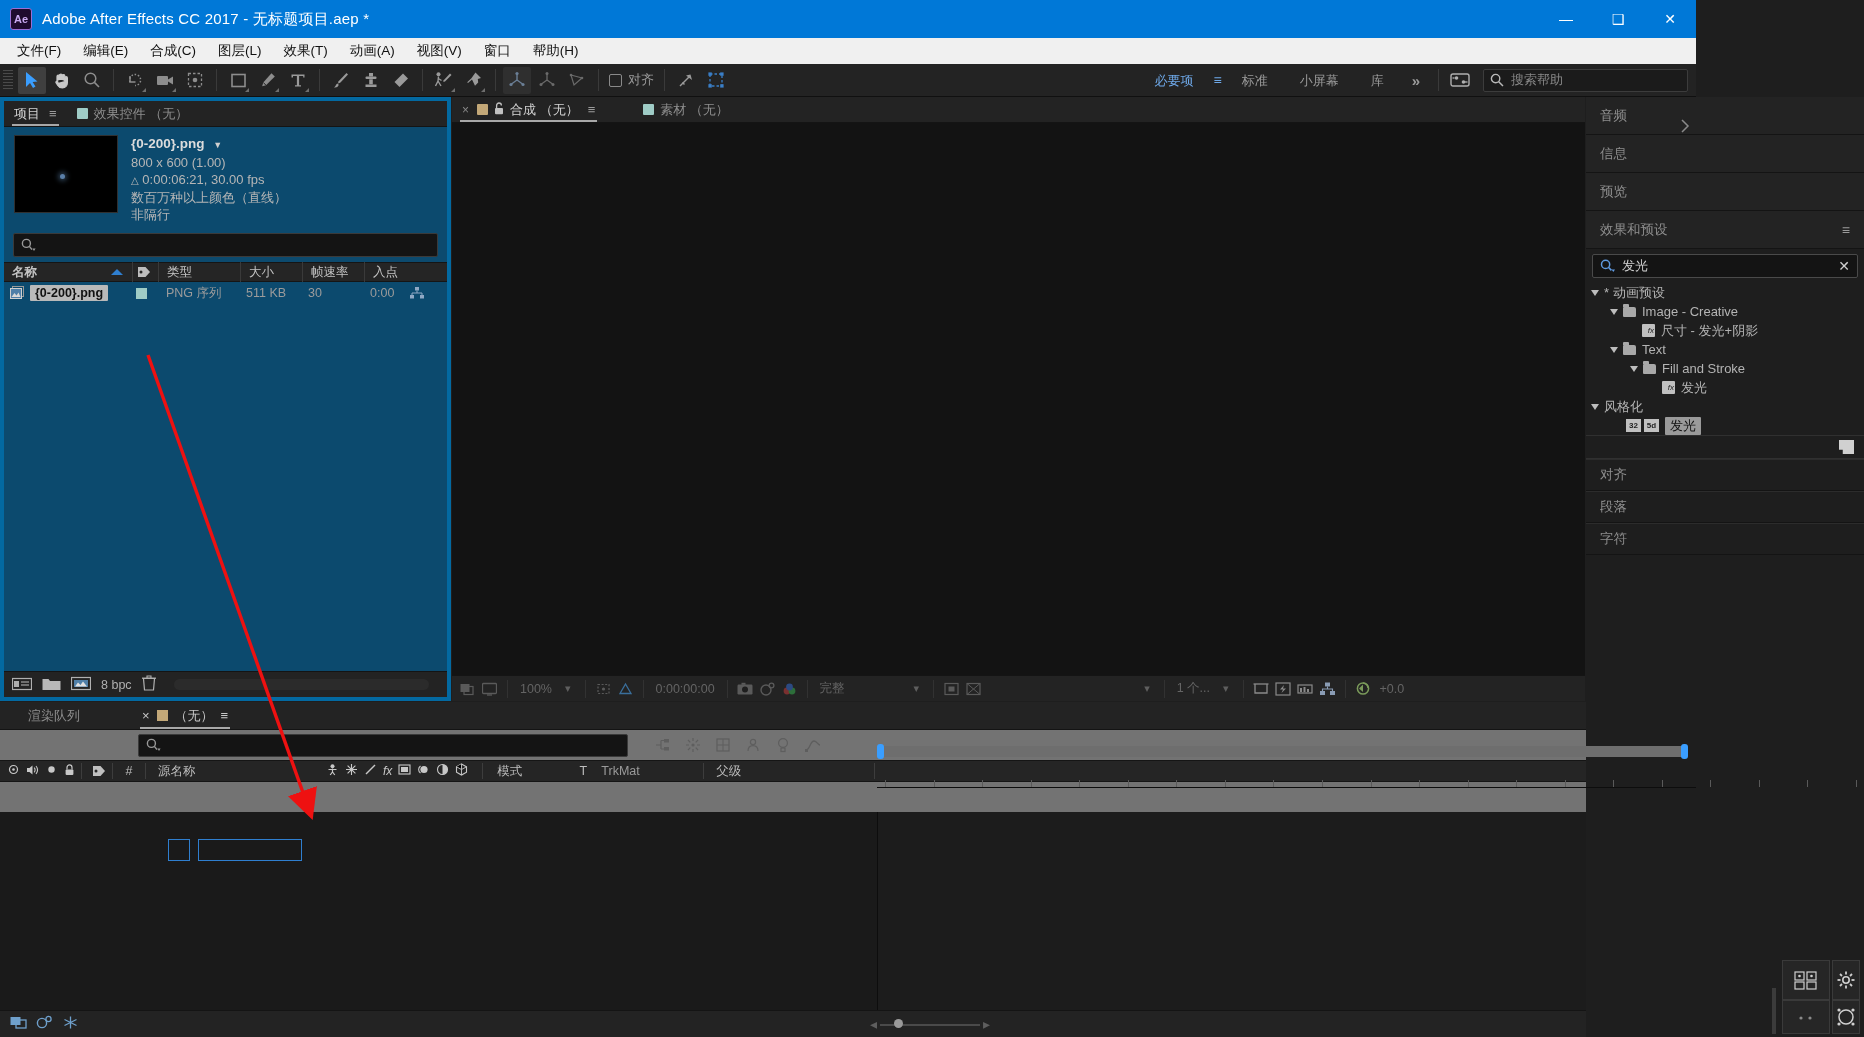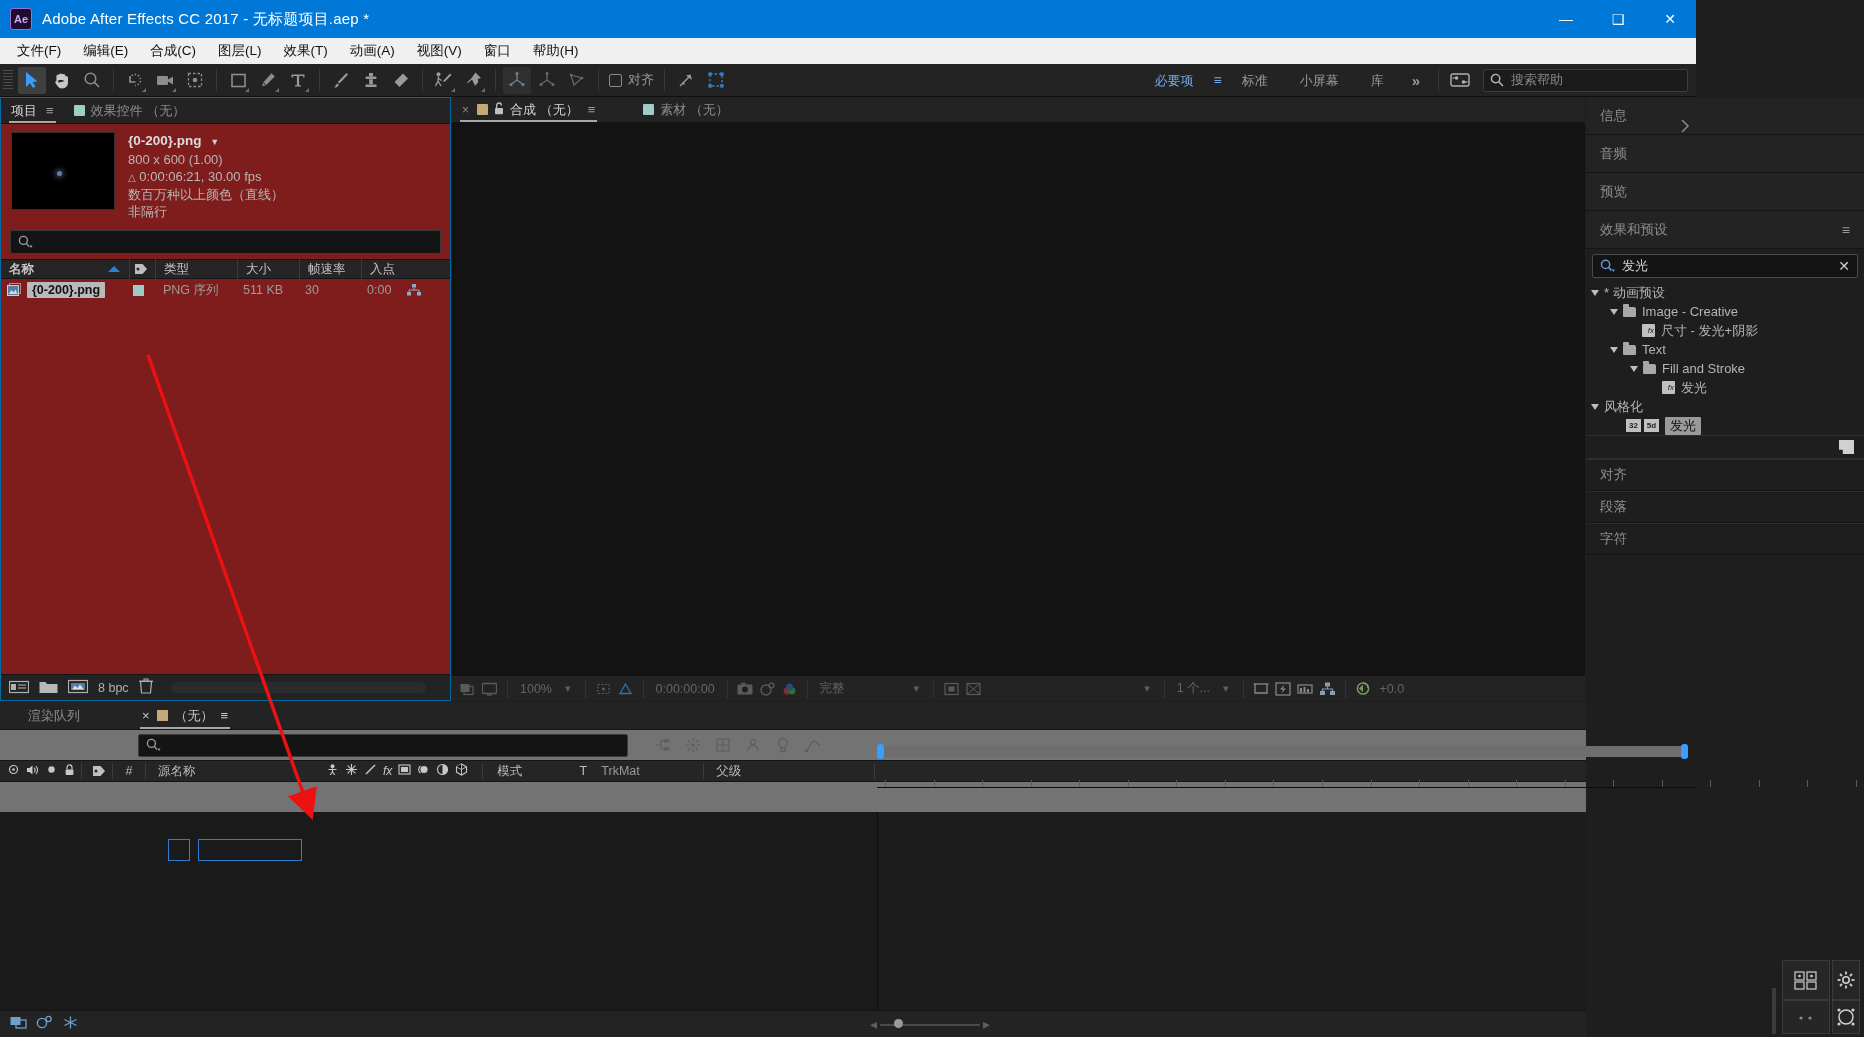--- a/index.html
+++ b/index.html
@@ -87,21 +87,21 @@
   .ptab.active::after {
     content:""; position:absolute; left:8px; right:8px; bottom:1px; height:1.5px; background:#a8a8a8;
   }
   .ptab .swatch { width:11px; height:11px; border-radius:1px; }
   .ptab .xbtn { color:#888; font-size:12px; margin-right:2px; }
   .ptab .hamb { color:#9a9a9a; font-size:13px; margin-left:3px; }
 
   
   #projectPanel {
     left:0; top:97px; width:451px; height:604px;
-    border:1px solid #0369a1; background:#7f1d1d;
+    border:4px solid #0369a1; background:#0c4a6e;
   }
   .proj-meta { display:flex; padding:8px 10px 6px 10px; }
   .thumb {
     width:104px; height:78px; background:#000; border:1px solid #303030; position:relative;
   }
   .thumb .dot {
     position:absolute; left:44%; top:50%; width:5px; height:5px; border-radius:50%;
     background:#5a7fa8; box-shadow:0 0 5px 2px rgba(90,127,168,.5);
   }
   .meta-lines { margin-left:13px; line-height:17px; font-size:13px; color:#b6b6b6; }
@@ -715,24 +715,24 @@
             <path d="M4 7.5 L8 3.5 L8 11 Z" fill="#7a9a5a"></path>
           </svg>
       </span>
       <span class="cf-txt">+0.0</span>
     </div>
   </div>
 
   <div class="panel" id="rightDock">
 
     <div class="dk-head">
+      <span>音频</span>
+    </div>
+    <div class="dk-head">
       <span>信息</span>
-    </div>
-    <div class="dk-head">
-      <span>音频</span>
     </div>
     <div class="dk-head">
       <span>预览</span>
     </div>
 
     <div class="dk-head">
       <span>效果和预设</span>
       <span class="hb">≡</span>
     </div>
 

